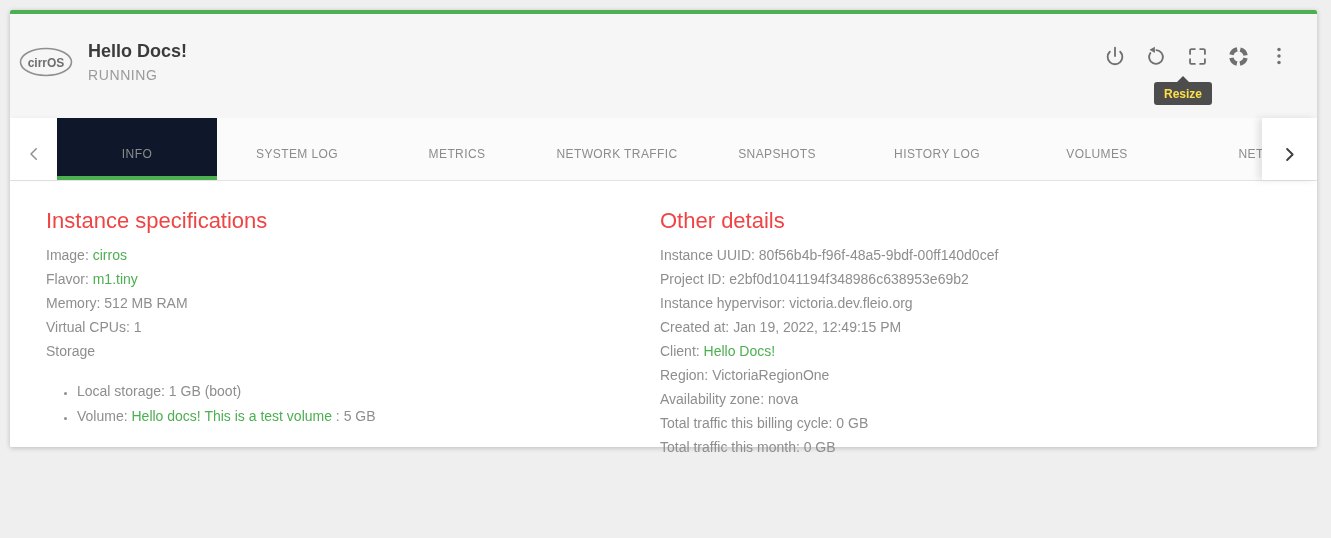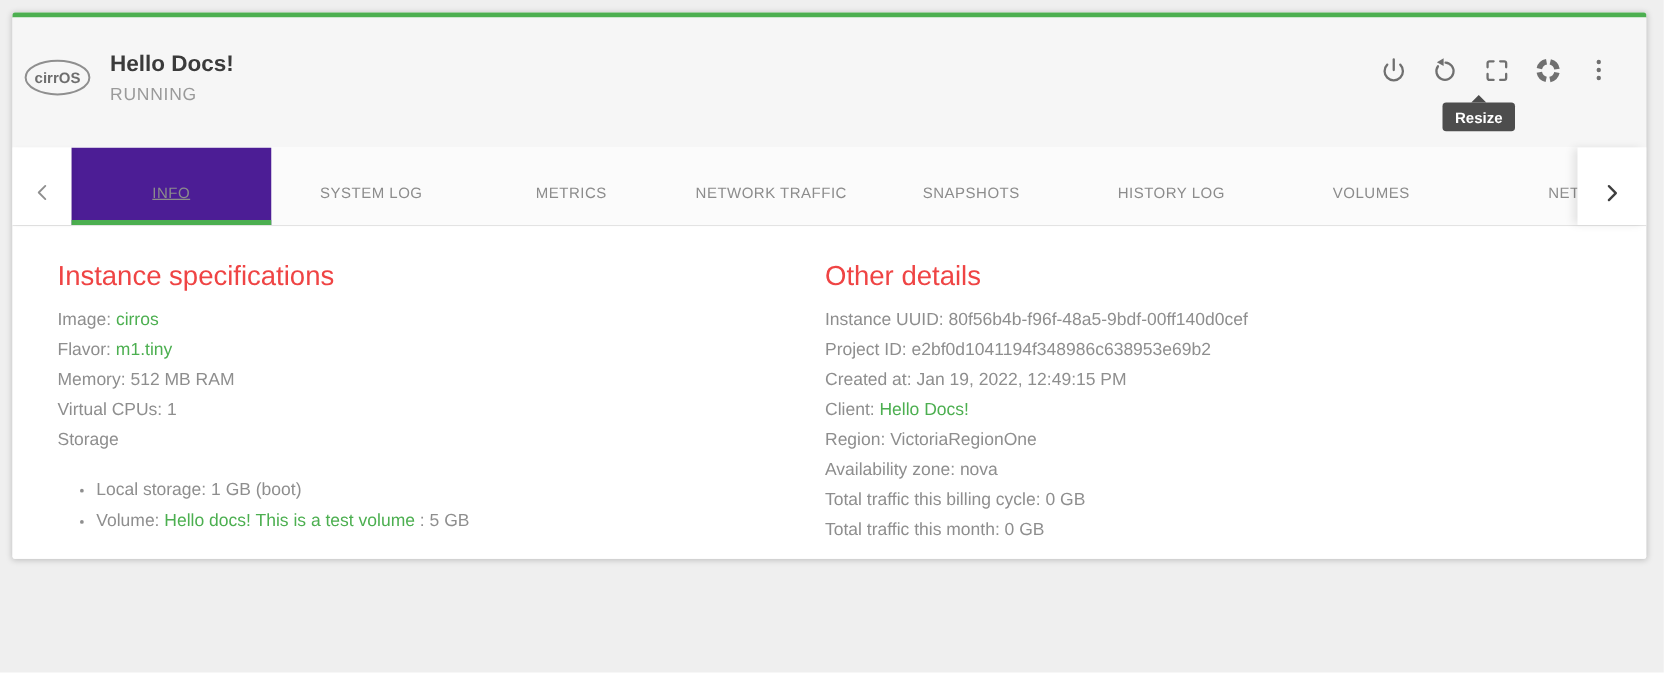--- a/index.html
+++ b/index.html
@@ -23,21 +23,21 @@
   .inst-title{font-size:18px;font-weight:700;color:#3b3b3b;line-height:22px;}
   .inst-status{margin-top:5px;font-size:14px;color:#9a9a9a;letter-spacing:.6px;}
   .actions{position:absolute;right:22px;top:26px;display:flex;gap:9px;}
   .icon-btn{
     width:32px;height:32px;border:none;background:transparent;padding:0;
     display:flex;align-items:center;justify-content:center;cursor:pointer;color:#707070;
   }
   .icon-btn svg{display:block;}
   .tooltip{
     position:absolute;left:1144px;top:68px;height:23px;
-    background:var(--tooltip,#4d4d4d);color:#ffffff;font-size:12px;font-weight:700;
+    background:var(--tooltip,#4d4d4d);color:#fde047;font-size:12px;font-weight:700;
     padding:0 10px;border-radius:3px;display:flex;align-items:center;white-space:nowrap;
   }
   .tooltip::before{
     content:"";position:absolute;top:-6px;left:50%;transform:translateX(-50%);
     border:6px solid transparent;border-top:none;border-bottom:6px solid var(--tooltip,#4d4d4d);
   }
 
   
   .tabbar{
     position:absolute;top:108px;left:0;width:100%;height:63px;box-sizing:border-box;
@@ -49,21 +49,21 @@
   }
   .scroll-btn.left{width:47px;box-shadow:2px 0 4px rgba(0,0,0,0.05);}
   .scroll-btn.right{width:55px;box-shadow:-4px 0 7px rgba(0,0,0,0.10);color:#3f3f3f;}
   .tabs{flex:1 1 auto;display:flex;overflow:hidden;}
   .tab{
     flex:0 0 160px;width:160px;box-sizing:border-box;border:none;background:transparent;
     display:flex;align-items:center;justify-content:center;padding-top:10px;
     font-family:"Liberation Sans",sans-serif;font-size:12px;letter-spacing:.4px;
     color:#8c8c8c;position:relative;cursor:pointer;white-space:nowrap;
   }
-  .tab.active{background:#4c1d95;text-decoration:underline;}
+  .tab.active{background:#0f172a;}
   .tab.active::after{
     content:"";position:absolute;left:0;right:0;bottom:0;height:4px;background:var(--accent,#4caf50);
   }
 
   
   .content{
     position:absolute;top:171px;left:0;right:0;bottom:0;background:#fff;
     display:flex;padding:26px 0 0 36px;box-sizing:border-box;border-radius:0 0 2px 2px;
   }
   .col-left{width:614px;flex:0 0 614px;}
@@ -163,20 +163,21 @@
       <ul class="storage-list">
         <li>Local storage: 1 GB (boot)</li>
         <li><span>Volume: </span><a class="green-link">Hello docs! This is a test volume</a><span> : 5 GB</span></li>
       </ul>
     </div>
 
     <div class="col-right">
       <h2 class="section-title">Other details</h2>
       <div class="row">Instance UUID: 80f56b4b-f96f-48a5-9bdf-00ff140d0cef</div>
       <div class="row">Project ID: e2bf0d1041194f348986c638953e69b2</div>
+      <div class="row">Instance hypervisor: victoria.dev.fleio.org</div>
       <div class="row">Created at: Jan 19, 2022, 12:49:15 PM</div>
       <div class="row"><span>Client: </span><a class="green-link">Hello Docs!</a></div>
       <div class="row">Region: VictoriaRegionOne</div>
       <div class="row">Availability zone: nova</div>
       <div class="row">Total traffic this billing cycle: 0 GB</div>
       <div class="row">Total traffic this month: 0 GB</div>
     </div>
   </div>
 </div>
 

